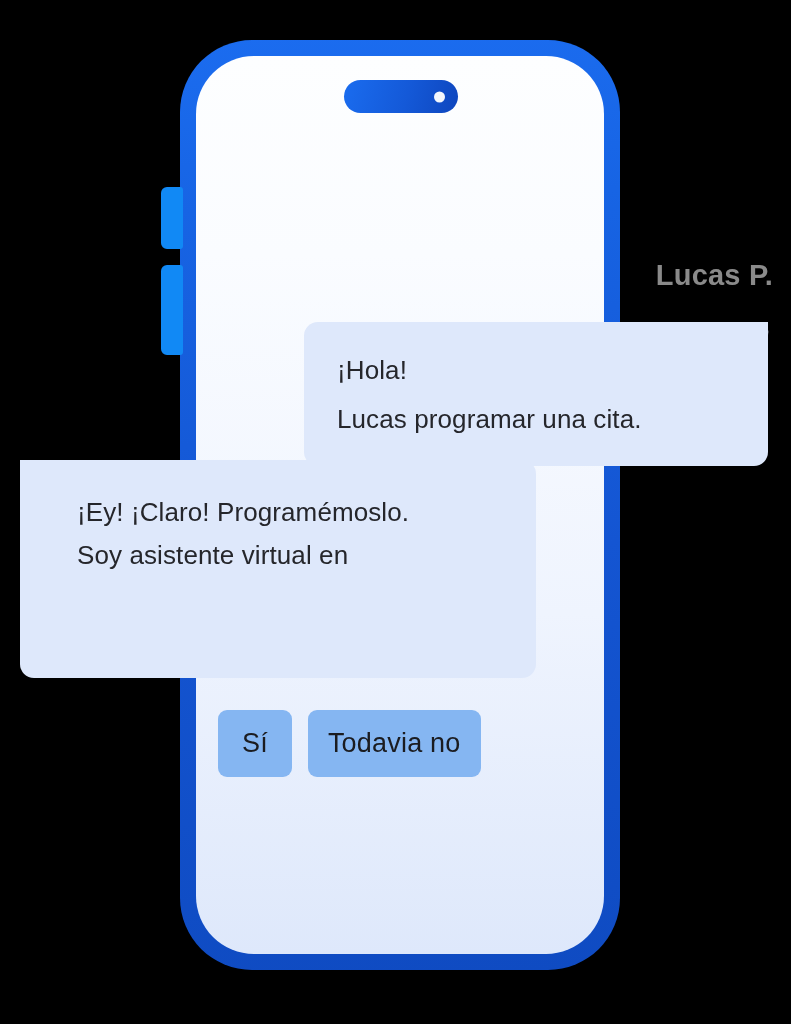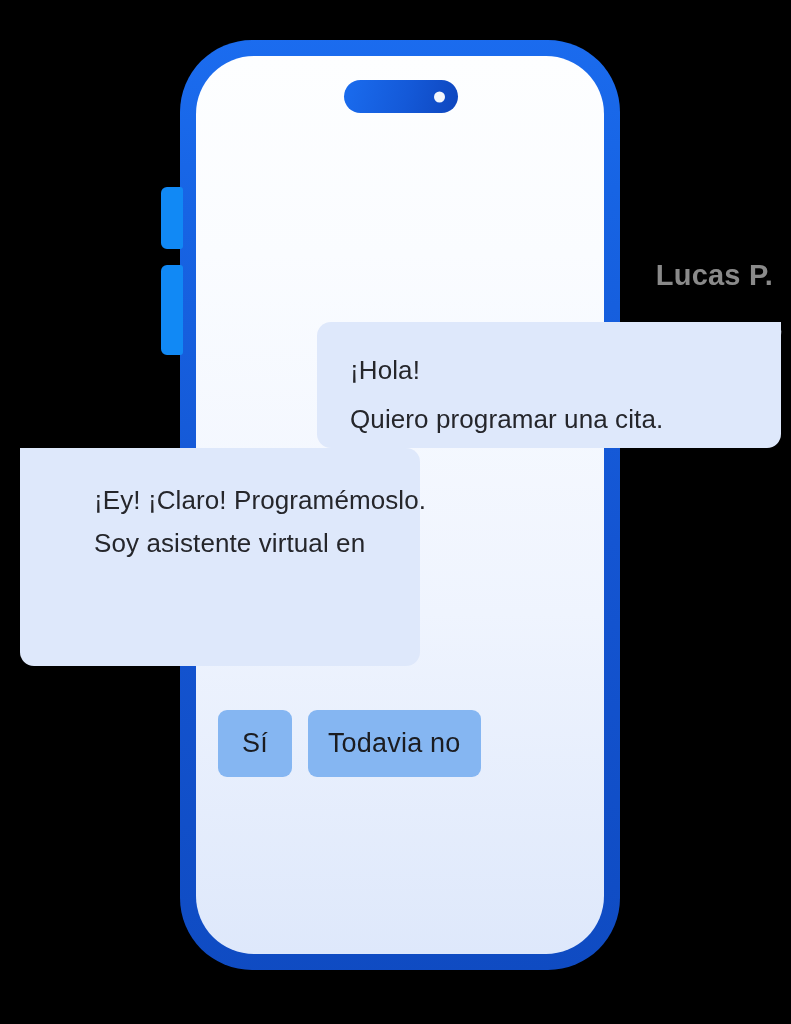--- a/index.html
+++ b/index.html
@@ -109,47 +109,47 @@
   
   .bubble {
     position: absolute;
     background: #DEE8FB;
     color: #25262B;
     box-sizing: border-box;
   }
 
   .bubble.incoming {
     
-    left: 317px;
+    left: 304px;
     top: 322px;
     width: 464px;
-    height: 126px;
+    height: 144px;
     border-radius: 14px 0 14px 14px;
     padding: 24px 30px 0 33px;
   }
   .bubble.incoming::after {
     content: "";
     position: absolute;
     right: -0.5px;
     top: 0;
     width: 22px;
     height: 30px;
     background: #DEE8FB;
     border-top-right-radius: 13px;
     clip-path: path("M0,0 L22,0 L22,13 C22,5.8 16.2,0 9,0 Z");
   }
 
   .bubble.outgoing {
     
     left: 20px;
-    top: 448px;
-    width: 400px;
+    top: 460px;
+    width: 516px;
     height: 218px;
     border-radius: 0 14px 14px 14px;
-    padding: 31px 26px 0 74px;
+    padding: 31px 26px 0 57px;
   }
   .bubble.outgoing::after {
     content: "";
     position: absolute;
     left: -0.5px;
     top: 0;
     width: 22px;
     height: 30px;
     background: #DEE8FB;
     border-top-left-radius: 13px;
@@ -211,21 +211,21 @@
 
   <div class="dynamic-island">
     <div class="island-camera"></div>
   </div>
 
   <div class="name-label lucas">Lucas P.</div>
 
 
   <div class="bubble incoming">
     <div class="bubble-line">¡Hola!</div>
-    <div class="bubble-line">Quiero programar una cita.</div>
+    <div class="bubble-line">Lucas programar una cita.</div>
   </div>
 
   <div class="bubble outgoing">
     <div class="bubble-line">¡Ey! ¡Claro! Programémoslo.</div>
     <div class="bubble-line">Soy asistente virtual en</div>
   </div>
 
   <div class="quick-replies">
     <button class="quick-reply">Sí</button>
     <button class="quick-reply wide">Todavia no</button>

